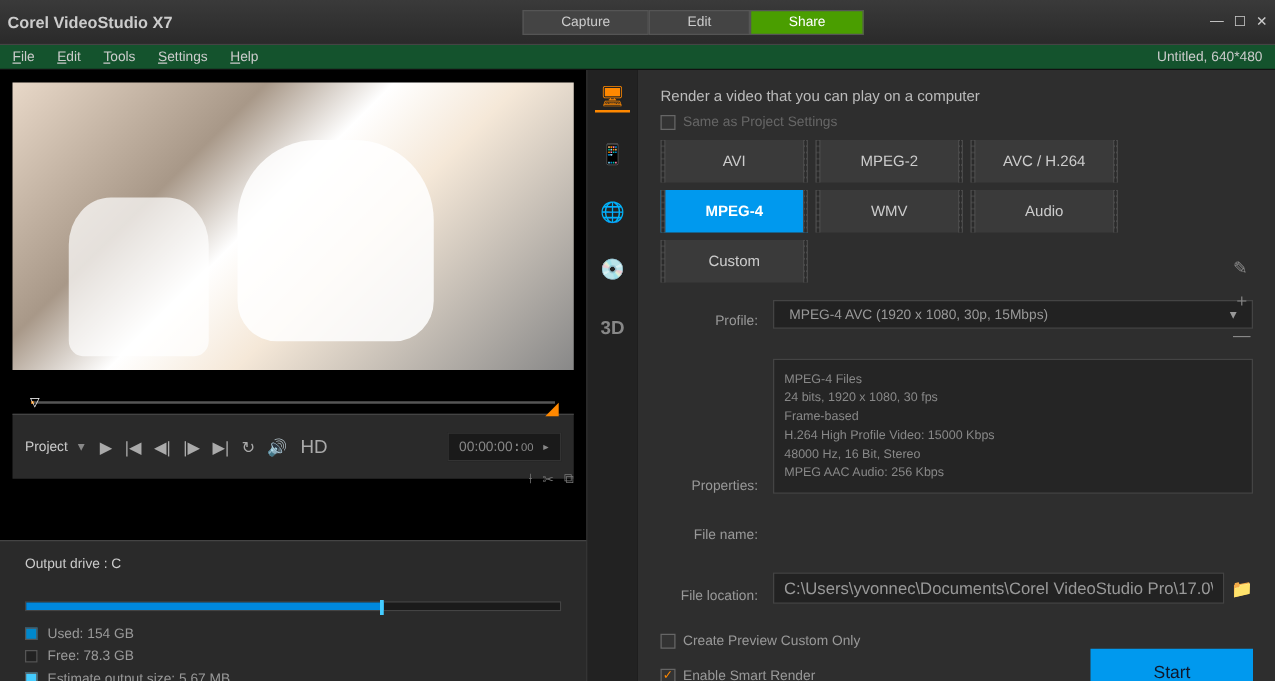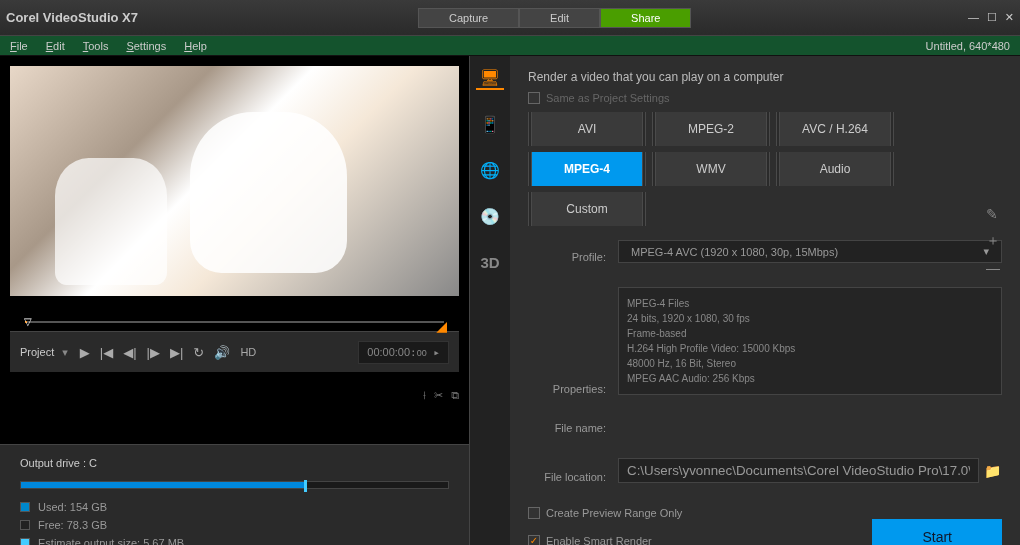--- a/index.html
+++ b/index.html
@@ -19,30 +19,30 @@
 .left{width:470px;display:flex;flex-direction:column;border-right:1px solid #444}
 .preview{flex:1;background:#000;padding:10px;position:relative}
 .preview-img{width:100%;height:230px;background:linear-gradient(135deg,#e8d8c8 0%,#a89888 30%,#fff 45%,#f5e8d8 60%,#888 100%);position:relative;overflow:hidden}
 .preview-img::before{content:'';position:absolute;left:40%;top:20%;width:35%;height:70%;background:rgba(255,255,255,0.85);border-radius:40% 40% 20% 20%}
 .preview-img::after{content:'';position:absolute;left:10%;top:40%;width:25%;height:55%;background:rgba(255,255,255,0.7);border-radius:30% 30% 10% 10%}
 .scrubber{margin-top:15px;height:20px;position:relative}
 .scrubber-track{height:2px;background:#555;position:absolute;top:10px;left:15px;right:15px}
 .scrubber-fill{position:absolute;left:0;width:2px;height:100%;background:#ff8800}
 .scrubber-handle{position:absolute;left:14px;top:5px;color:#fff;font-size:10px}
 .scrubber-end{position:absolute;right:12px;top:7px;color:#ff8800;font-size:14px}
-.toolbar{height:41px;background:#2a2a2a;border-top:1px solid #444;display:flex;align-items:center;padding:0 10px}
+.toolbar{height:52px;background:#2a2a2a;border-top:1px solid #444;display:flex;align-items:center;padding:0 10px}
 .proj-label{color:#ccc;margin-right:8px}
 .tool-icons{display:flex;gap:10px;align-items:center}
 .tool-icons span{color:#aaa;cursor:pointer;font-size:13px}
 .timecode{margin-left:auto;background:#1a1a1a;padding:4px 8px;color:#888;font-family:monospace;font-size:11px;border:1px solid #333}
 .timecode .frames{color:#888;font-size:9px}
 .cut-icons{position:absolute;right:10px;bottom:42px;display:flex;gap:8px}
 .cut-icons span{color:#777;cursor:pointer}
 .output-panel{background:#2a2a2a;padding:12px 20px;border-top:1px solid #444}
-.output-title{color:#ccc;margin-bottom:12px}
+.output-title{color:#ccc;margin-bottom:24px}
 .disk-bar{height:8px;background:#1a1a1a;border:1px solid #444;margin-bottom:12px;position:relative}
 .disk-fill{height:100%;background:#0088dd;width:67%}
 .disk-handle{position:absolute;right:33%;top:-2px;width:3px;height:12px;background:#44ccff}
 .legend{display:flex;flex-direction:column;gap:6px}
 .legend-row{display:flex;align-items:center;gap:8px}
 .legend-box{width:10px;height:10px;border:1px solid #555}
 .legend-box.used{background:#0088cc}
 .legend-box.free{background:#222}
 .legend-box.est{background:#44ccff}
 .right{flex:1;display:flex}
@@ -120,21 +120,21 @@
         <span class="proj-label">Project</span>
         <span style="color:#888;margin-right:12px">▾</span>
         <div class="tool-icons">
           <span>▶</span>
           <span>|◀</span>
           <span>◀|</span>
           <span>|▶</span>
           <span>▶|</span>
           <span>↻</span>
           <span>🔊</span>
-          <span style="font-size:11px">HD</span>
+          <span style="font-size:15px">HD</span>
         </div>
         <div class="timecode">
           <span>00:00:00</span>:<span class="frames">00</span> ▸
         </div>
       </div>
     </div>
     <div class="output-panel">
       <div class="output-title">Output drive : C</div>
       <div class="disk-bar">
         <div class="disk-fill"></div>
@@ -209,21 +209,21 @@
         <div class="set-label">File location:</div>
         <div class="set-value" style="display:flex;align-items:center">
           <input class="text-input" value="C:\Users\yvonnec\Documents\Corel VideoStudio Pro\17.0\" style="">
           <span class="folder-btn">📁</span>
         </div>
       </div>
       <div class="bottom-row">
         <div class="chk-col">
           <div class="same-row">
               <div class="chk"></div>
-              <span>Create Preview Range Only</span>
+              <span>Create Preview Custom Only</span>
             </div>
           <div class="same-row">
               <div class="chk checked"></div>
               <span>Enable Smart Render</span>
             </div>
         </div>
         <button class="start-btn">Start</button>
       </div>
     </div>
   </div>

